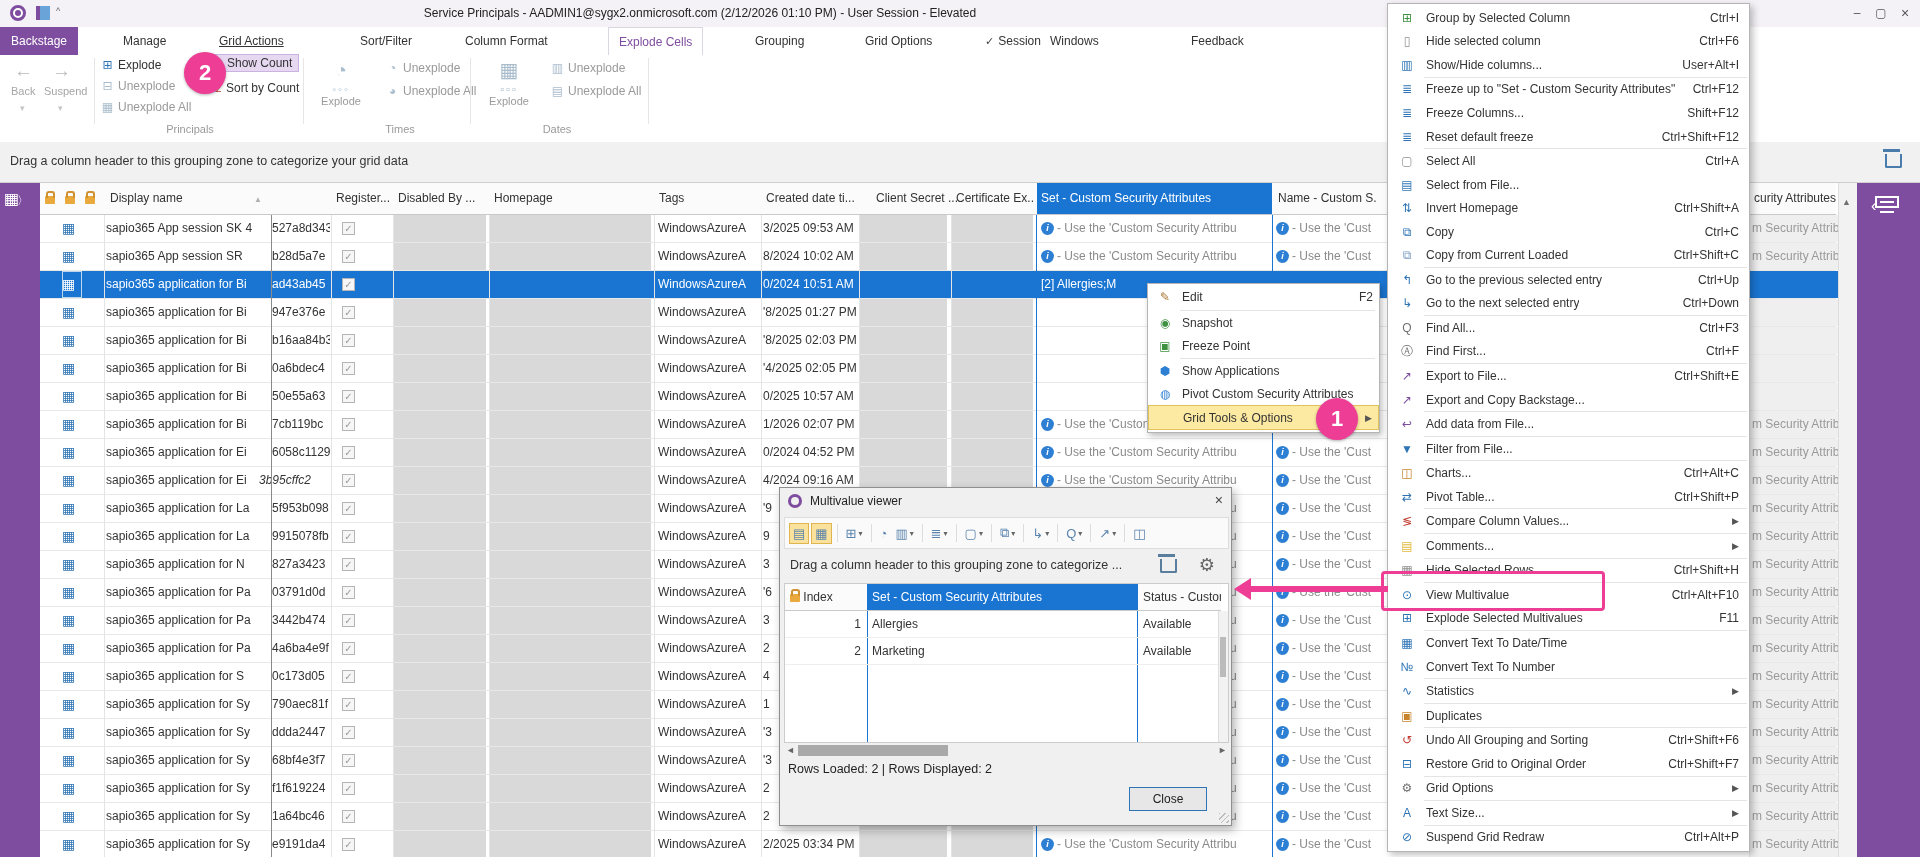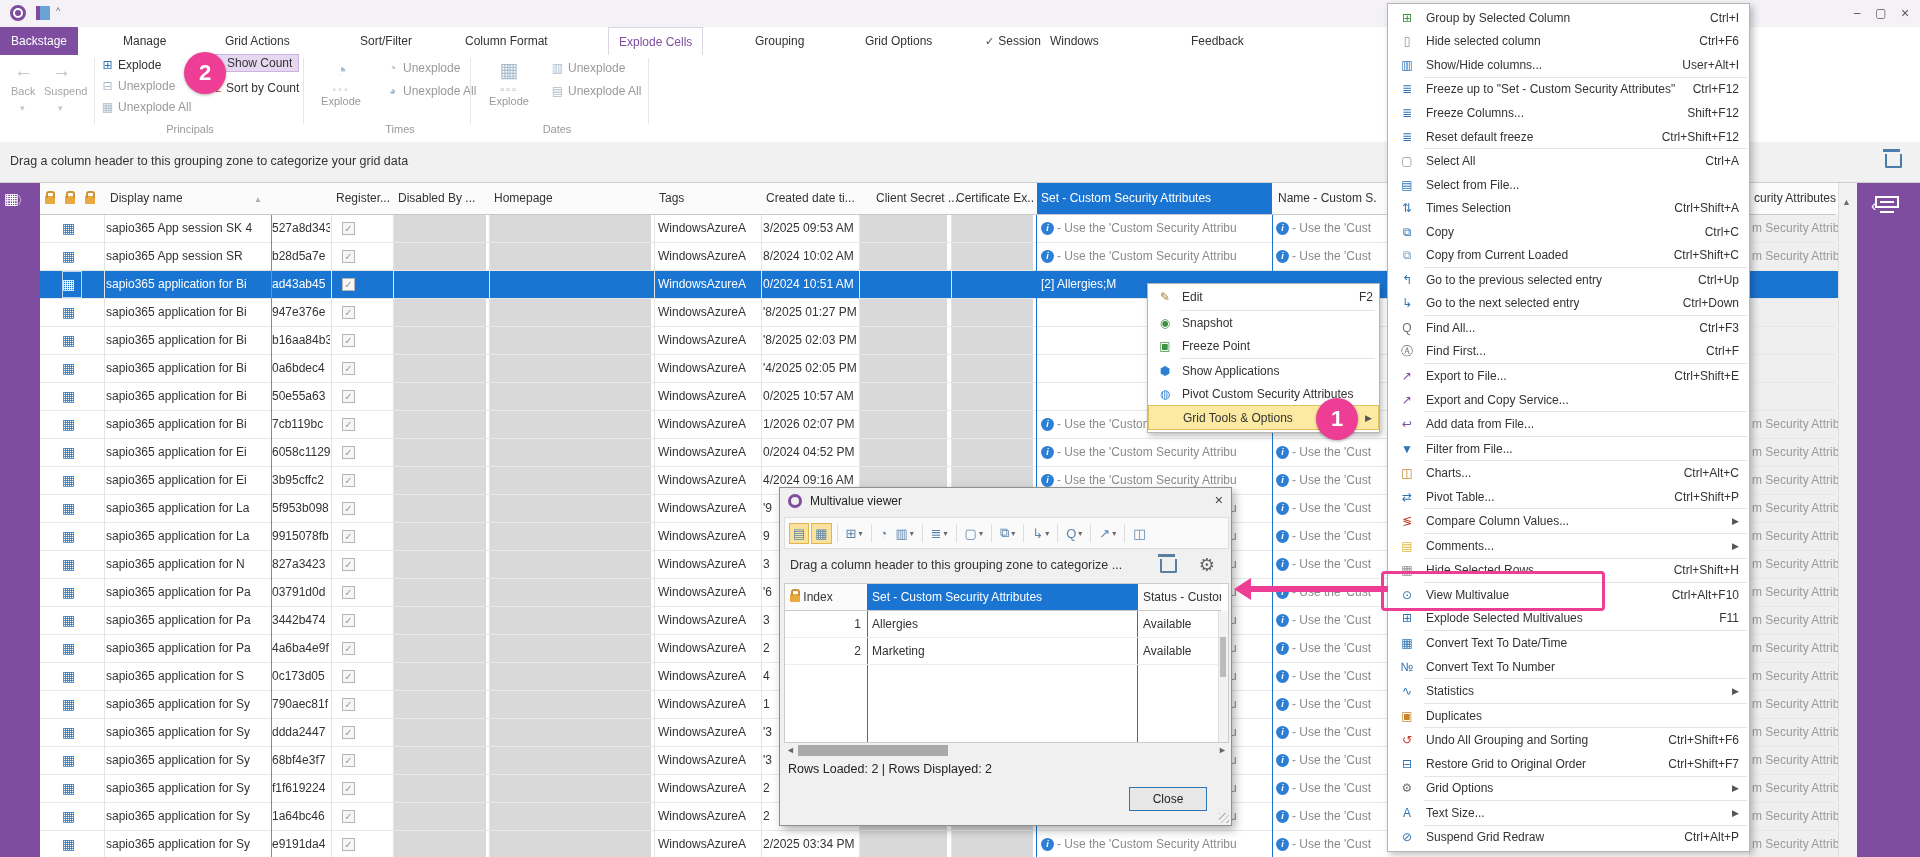--- a/index.html
+++ b/index.html
@@ -135,30 +135,31 @@
 </style>
 </head>
 <body>
 
 <div id="screen">
 
   <div id="titlebar">
     <span id="app-logo"></span>
     <span id="qat-icon"></span>
     <span id="qat-caret" style="font-size:9px;">^</span>
+    <div id="title-text">Service Principals - AADMIN1@sygx2.onmicrosoft.com (2/12/2026 01:10 PM) - User Session - Elevated</div>
     <span class="winbtn" style="right:52px;">–</span>
     <span class="winbtn" style="right:28px;">▢</span>
     <span class="winbtn" style="right:4px;font-size:14px;">×</span>
   </div>
 
   <div id="tabbar">
     <div id="tab-backstage">Backstage</div>
     <div id="tabs-host">
         <div class="tab" style="left: 113px;"><span>Manage</span></div>
-        <div class="tab" style="left: 215px;"><span>Grid Actions</span></div>
+        <div class="tab" style="left: 209px; text-decoration: underline;"><span>Grid Actions</span></div>
         <div class="tab" style="left: 350px;"><span>Sort/Filter</span></div>
         <div class="tab" style="left: 455px;"><span>Column Format</span></div>
         <div class="tab active" style="left: 608px;"><span>Explode Cells</span></div>
         <div class="tab" style="left: 745px;"><span>Grouping</span></div>
         <div class="tab" style="left: 855px;"><span>Grid Options</span></div>
         <div class="tab" style="left: 975px;"><span class="chk">✓</span><span>Session</span></div>
         <div class="tab" style="left: 1040px;"><span>Windows</span></div>
         <div class="tab" style="left: 1181px;"><span>Feedback</span></div>
       </div>
     <div id="ribbon-mini">
@@ -367,21 +368,21 @@
           <div class="cell gray" style="left: 912px; width: 83px;"></div>
           <div class="cell " style="left: 618px; width: 102px;">WindowsAzureA</div>
           <div class="cell " style="left: 723px; width: 93px;">0/2024 04:52 PM</div>
           <div class="cell " style="left: 1001px; width: 229px;"><span class="shield">i</span><span class="attr-text">- Use the 'Custom Security Attribu</span></div>
           <div class="cell " style="left: 1236px; width: 110px;"><span class="shield">i</span><span class="attr-text">- Use the 'Cust</span></div>
           <div class="cell frag" style="left: 1710px; width: 86px;">m Security Attribu</div>
         </div>
         <div class="row" style="top: 252px;">
           <div class="cell rowico" style="left: 22px; width: 20px;">▦</div>
           <div class="cell " style="left: 66px; width: 164px;">sapio365 application for Ei</div>
-          <div class="cell " style="left: 232px; width: 58px;">3b95cffc2</div>
+          <div class="cell " style="left: 219px; width: 58px; font-style: italic;">3b95cffc2</div>
           <span class="cb" style="left: 302px;">✓</span>
           <div class="cell gray" style="left: 354px; width: 94px;"></div>
           <div class="cell gray" style="left: 450px; width: 163px;"></div>
           <div class="cell gray" style="left: 820px; width: 89px;"></div>
           <div class="cell gray" style="left: 912px; width: 83px;"></div>
           <div class="cell " style="left: 618px; width: 102px;">WindowsAzureA</div>
           <div class="cell " style="left: 723px; width: 93px;">4/2024 09:16 AM</div>
           <div class="cell " style="left: 1001px; width: 229px;"><span class="shield">i</span><span class="attr-text">- Use the 'Custom Security Attribu</span></div>
           <div class="cell " style="left: 1236px; width: 110px;"><span class="shield">i</span><span class="attr-text">- Use the 'Cust</span></div>
           <div class="cell frag" style="left: 1710px; width: 86px;">m Security Attribu</div>
@@ -672,21 +673,21 @@
         <span class="mi-ico" style="color: rgb(144, 144, 144);">▢</span>
         <span class="mi-lbl">Select All</span>
         <span class="mi-sc">Ctrl+A</span>
       </div>
       <div class="bm-item">
         <span class="mi-ico" style="color: rgb(46, 116, 181);">▤</span>
         <span class="mi-lbl">Select from File...</span>
       </div>
       <div class="bm-item">
         <span class="mi-ico" style="color: rgb(46, 116, 181);">⇅</span>
-        <span class="mi-lbl">Times Selection</span>
+        <span class="mi-lbl">Invert Homepage</span>
         <span class="mi-sc">Ctrl+Shift+A</span>
       </div>
       <div class="bm-item">
         <span class="mi-ico" style="color: rgb(46, 116, 181);">⧉</span>
         <span class="mi-lbl">Copy</span>
         <span class="mi-sc">Ctrl+C</span>
       </div>
       <div class="bm-item">
         <span class="mi-ico" style="color: rgb(125, 158, 192);">⧉</span>
         <span class="mi-lbl">Copy from Current Loaded</span>
@@ -715,21 +716,21 @@
         <span class="mi-sc">Ctrl+F</span>
       </div>
       <div class="bm-sep"></div>
       <div class="bm-item">
         <span class="mi-ico" style="color: rgb(126, 77, 159);">↗</span>
         <span class="mi-lbl">Export to File...</span>
         <span class="mi-sc">Ctrl+Shift+E</span>
       </div>
       <div class="bm-item">
         <span class="mi-ico" style="color: rgb(126, 77, 159);">↗</span>
-        <span class="mi-lbl">Export and Copy Service...</span>
+        <span class="mi-lbl">Export and Copy Backstage...</span>
       </div>
       <div class="bm-sep"></div>
       <div class="bm-item">
         <span class="mi-ico" style="color: rgb(126, 77, 159);">↩</span>
         <span class="mi-lbl">Add data from File...</span>
       </div>
       <div class="bm-sep"></div>
       <div class="bm-item">
         <span class="mi-ico" style="color: rgb(46, 116, 181);">▼</span>
         <span class="mi-lbl">Filter from File...</span>

